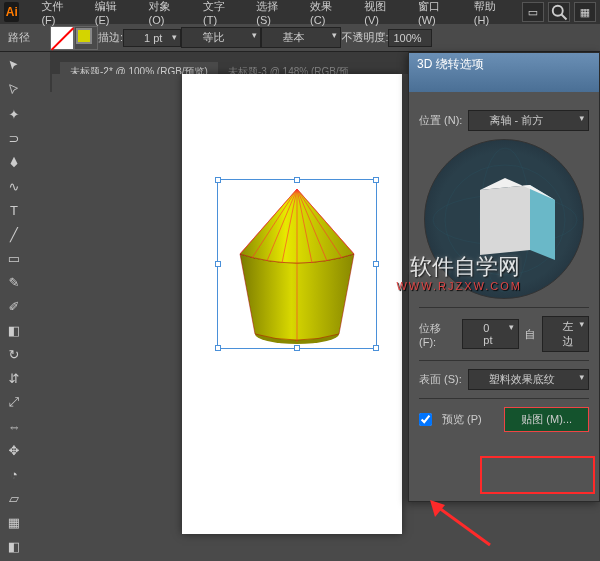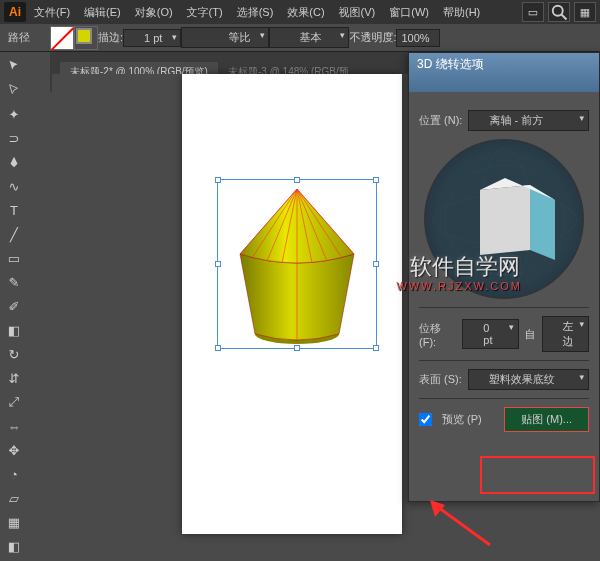--- a/index.html
+++ b/index.html
@@ -1,17 +1,17 @@
 <!DOCTYPE html>
 <html><head>
 <meta charset="utf-8">
 <style>
 *{margin:0;padding:0;box-sizing:border-box;font-family:"Microsoft YaHei",sans-serif;font-size:11px;color:#ccc}
 body{background:#4a4a4a;width:600px;height:561px;overflow:hidden;position:relative}
-.menubar{height:24px;background:#333;display:flex;align-items:center;padding:0 4px;gap:2px}
+.menubar{height:24px;background:#333;display:flex;align-items:center;padding:0 4px;gap:16px}
 .ai-logo{width:22px;height:20px;background:#1a1a1a;color:#ff7b00;font-weight:bold;text-align:center;line-height:20px;font-size:12px;border-radius:2px}
 .menu-item{padding:2px 6px;color:#ccc}
 .menu-right{margin-left:auto;display:flex;gap:4px;align-items:center}
 .icon-btn{width:22px;height:20px;background:#2a2a2a;border:1px solid #555;display:flex;align-items:center;justify-content:center}
 .control-bar{height:28px;background:#4a4a4a;border-bottom:1px solid #222;display:flex;align-items:center;padding:0 8px;}
 .lbl{color:#ccc}
 .swatch{width:24px;height:24px;border:1px solid #666;display:inline-block}
 .no-fill{background:#fff;position:relative}
 .no-fill::after{content:"";position:absolute;width:140%;height:2px;background:red;top:50%;left:-20%;transform:rotate(-45deg)}
 .yellow-box{background:#d4d400;border:2px solid #888;width:20px;height:20px}
@@ -73,22 +73,22 @@
 
 <div class="control-bar">
   <span class="lbl">路径</span>
   <span style="width:20px"></span>
   <span class="swatch no-fill"></span>
   <span class="swatch" style="background:#4a4a4a;position:relative">
       <span class="yellow-box" style="position:absolute;left:1px;top:1px;width:16px;height:16px"></span>
     </span>
   <span class="lbl">描边:</span>
   <span class="dropdown">1 pt</span>
-  <span class="dropdown" style="width:88px;text-align:right">等比</span>
-  <span class="dropdown" style="width:80px;text-align:center">基本</span>
+  <span class="dropdown" style="width:80px;text-align:left">等比</span>
+  <span class="dropdown" style="width:80px;text-align:left">基本</span>
   <span class="lbl">不透明度:</span>
   <span class="input-num">100%</span>
 </div>
 
 <div class="tabs-bar">
   <div class="tab">未标题-2* @ 100% (RGB/预览)</div>
   <div class="tab inactive">未标题-3 @ 148% (RGB/预</div>
 </div>
 
 <div class="toolbox">

